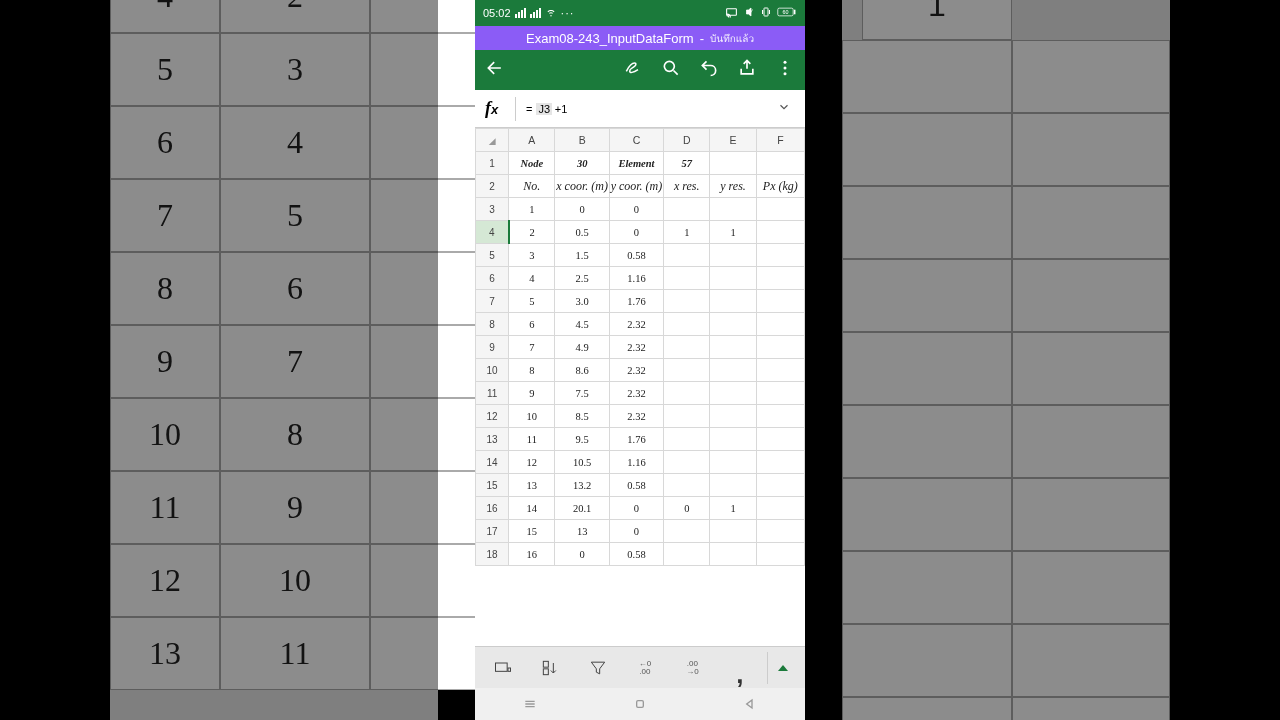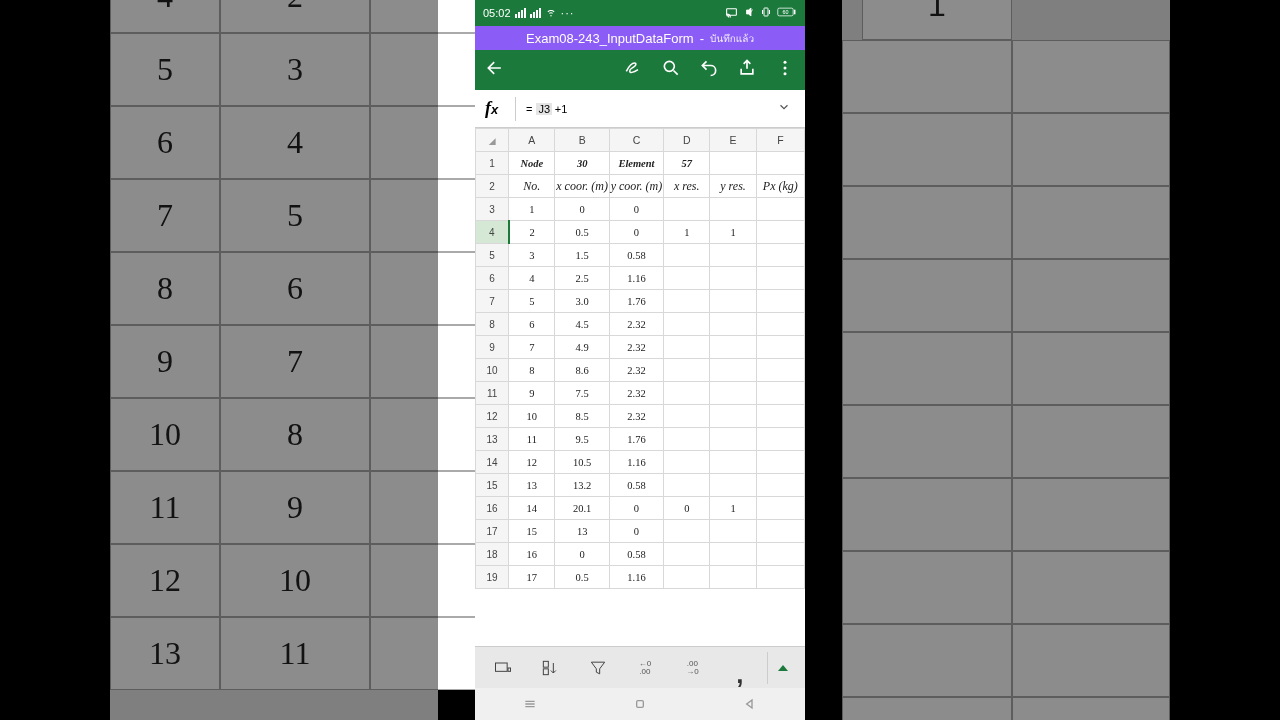--- a/index.html
+++ b/index.html
@@ -407,29 +407,20 @@
           </tr>
           <tr>
             <th class="rowh">18</th>
   <td>16</td>
   <td>0</td>
   <td>0.58</td>
   <td></td>
   <td></td>
   <td></td>
           </tr>
-          <tr>
-            <th class="rowh">19</th>
-  <td>17</td>
-  <td>0.5</td>
-  <td>1.16</td>
-  <td></td>
-  <td></td>
-  <td></td>
-          </tr>
         </tbody>
     </table>
   </div>
 
   <div class="bottombar">
     <div class="item">
       <svg viewBox="0 0 24 24">
           <rect x="3" y="6" width="14" height="10"></rect>
           <rect x="18" y="12" width="3" height="4"></rect>
         </svg>

